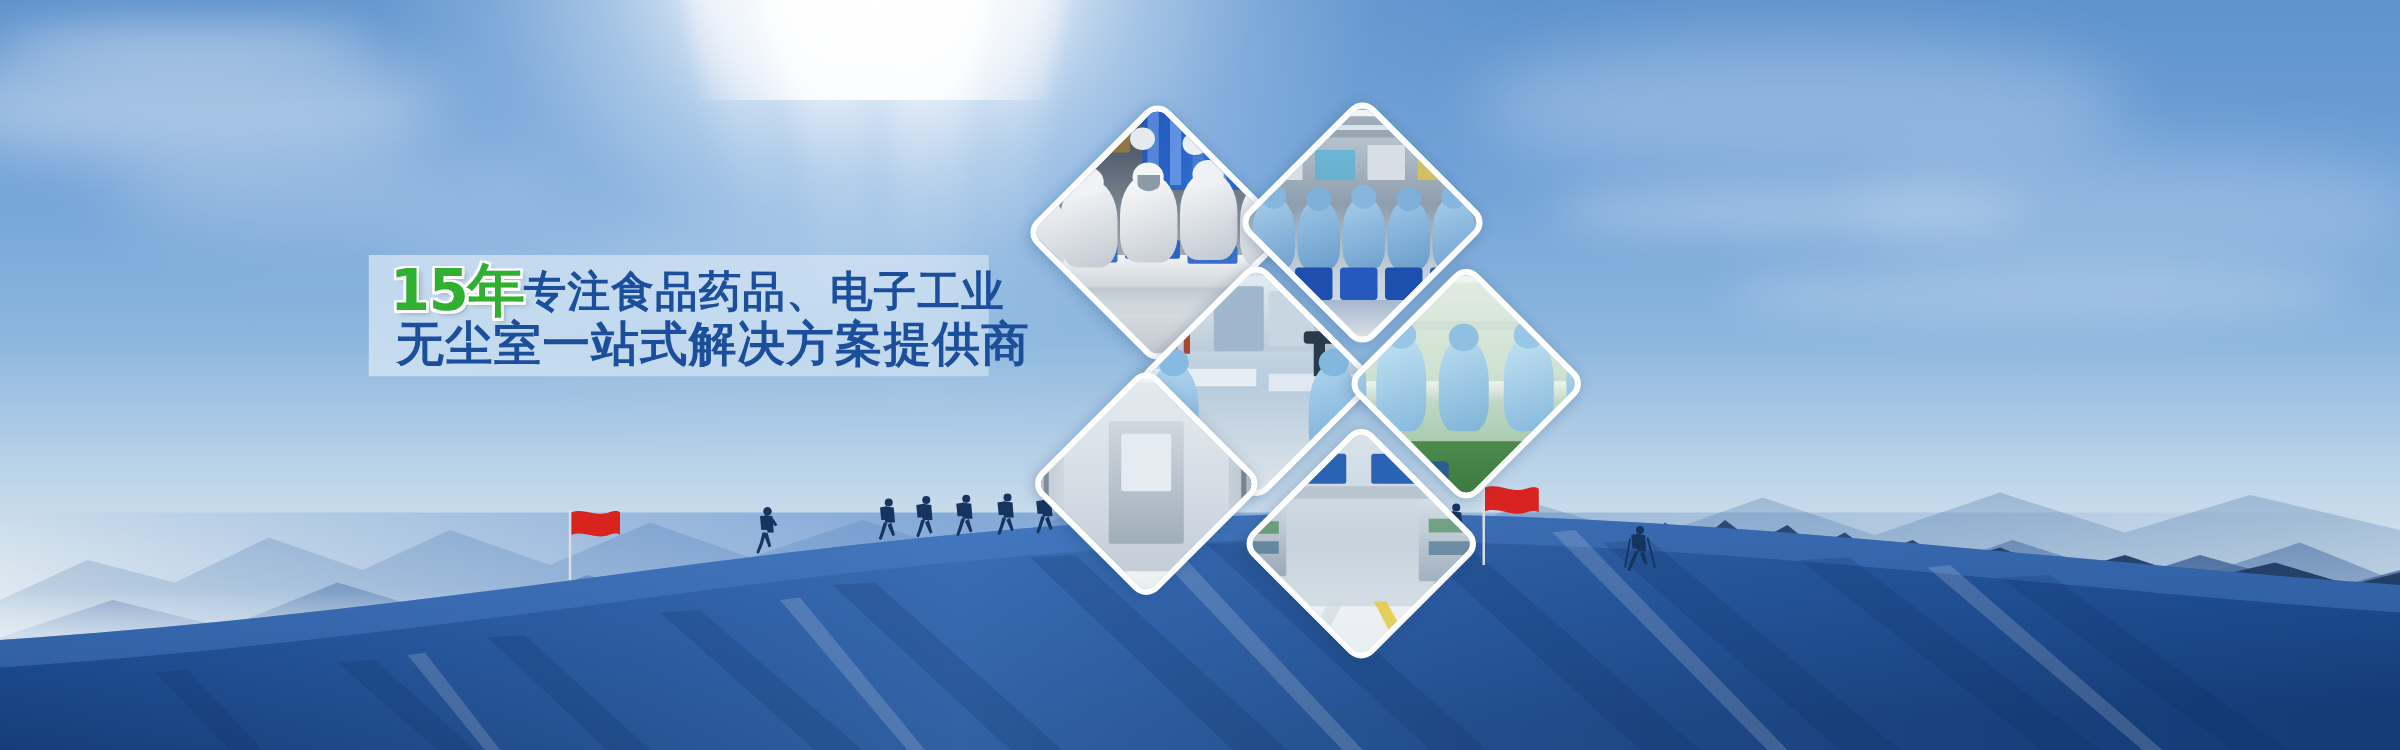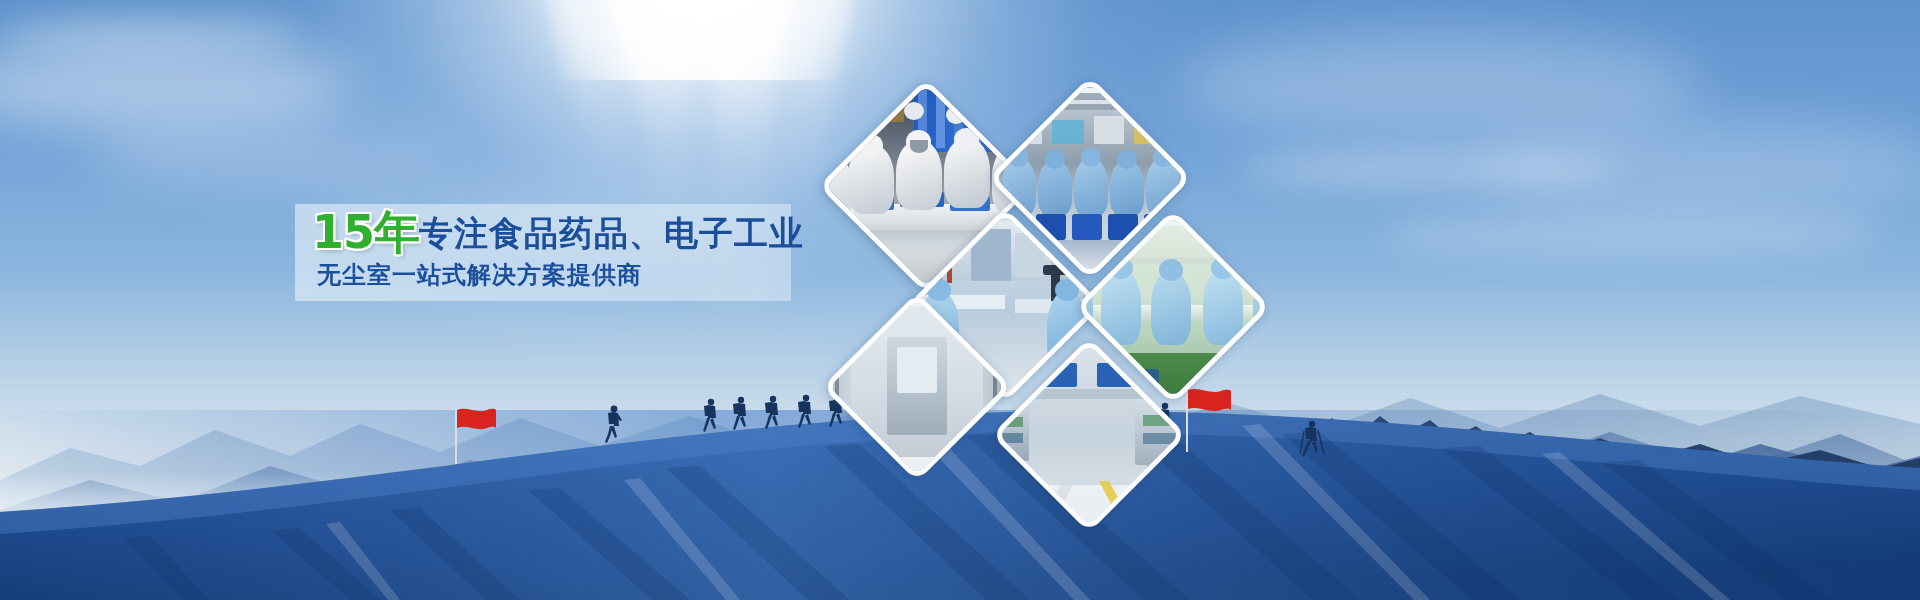--- a/index.html
+++ b/index.html
@@ -76,21 +76,21 @@
     box-sizing:border-box;
   }
   .tline{
     position:absolute;left:0;width:100%;
     white-space:nowrap;
     font-family:"DejaVu Sans","Liberation Sans",sans-serif;
     font-weight:bold;
     letter-spacing:1px;
   }
   #headline-line1{top:4px;height:48px;line-height:48px;padding-left:17px;font-size:34px;}
-  #headline-line2{top:47px;height:48px;line-height:48px;padding-left:22px;font-size:24px;color:#1b4f9c;}
+  #headline-line2{top:47px;height:48px;line-height:48px;padding-left:22px;font-size:38px;color:#1b4f9c;}
   .years{
     font-size:46px;
     color:#2fb031;
     font-weight:bold;
     letter-spacing:-1px;
     vertical-align:-3px;
     text-shadow:
        2px 0 0 #fff,-2px 0 0 #fff,0 2px 0 #fff,0 -2px 0 #fff,
        2px 2px 0 #fff,-2px 2px 0 #fff,2px -2px 0 #fff,-2px -2px 0 #fff,
        3px 3px 4px rgba(0,40,0,0.25);

